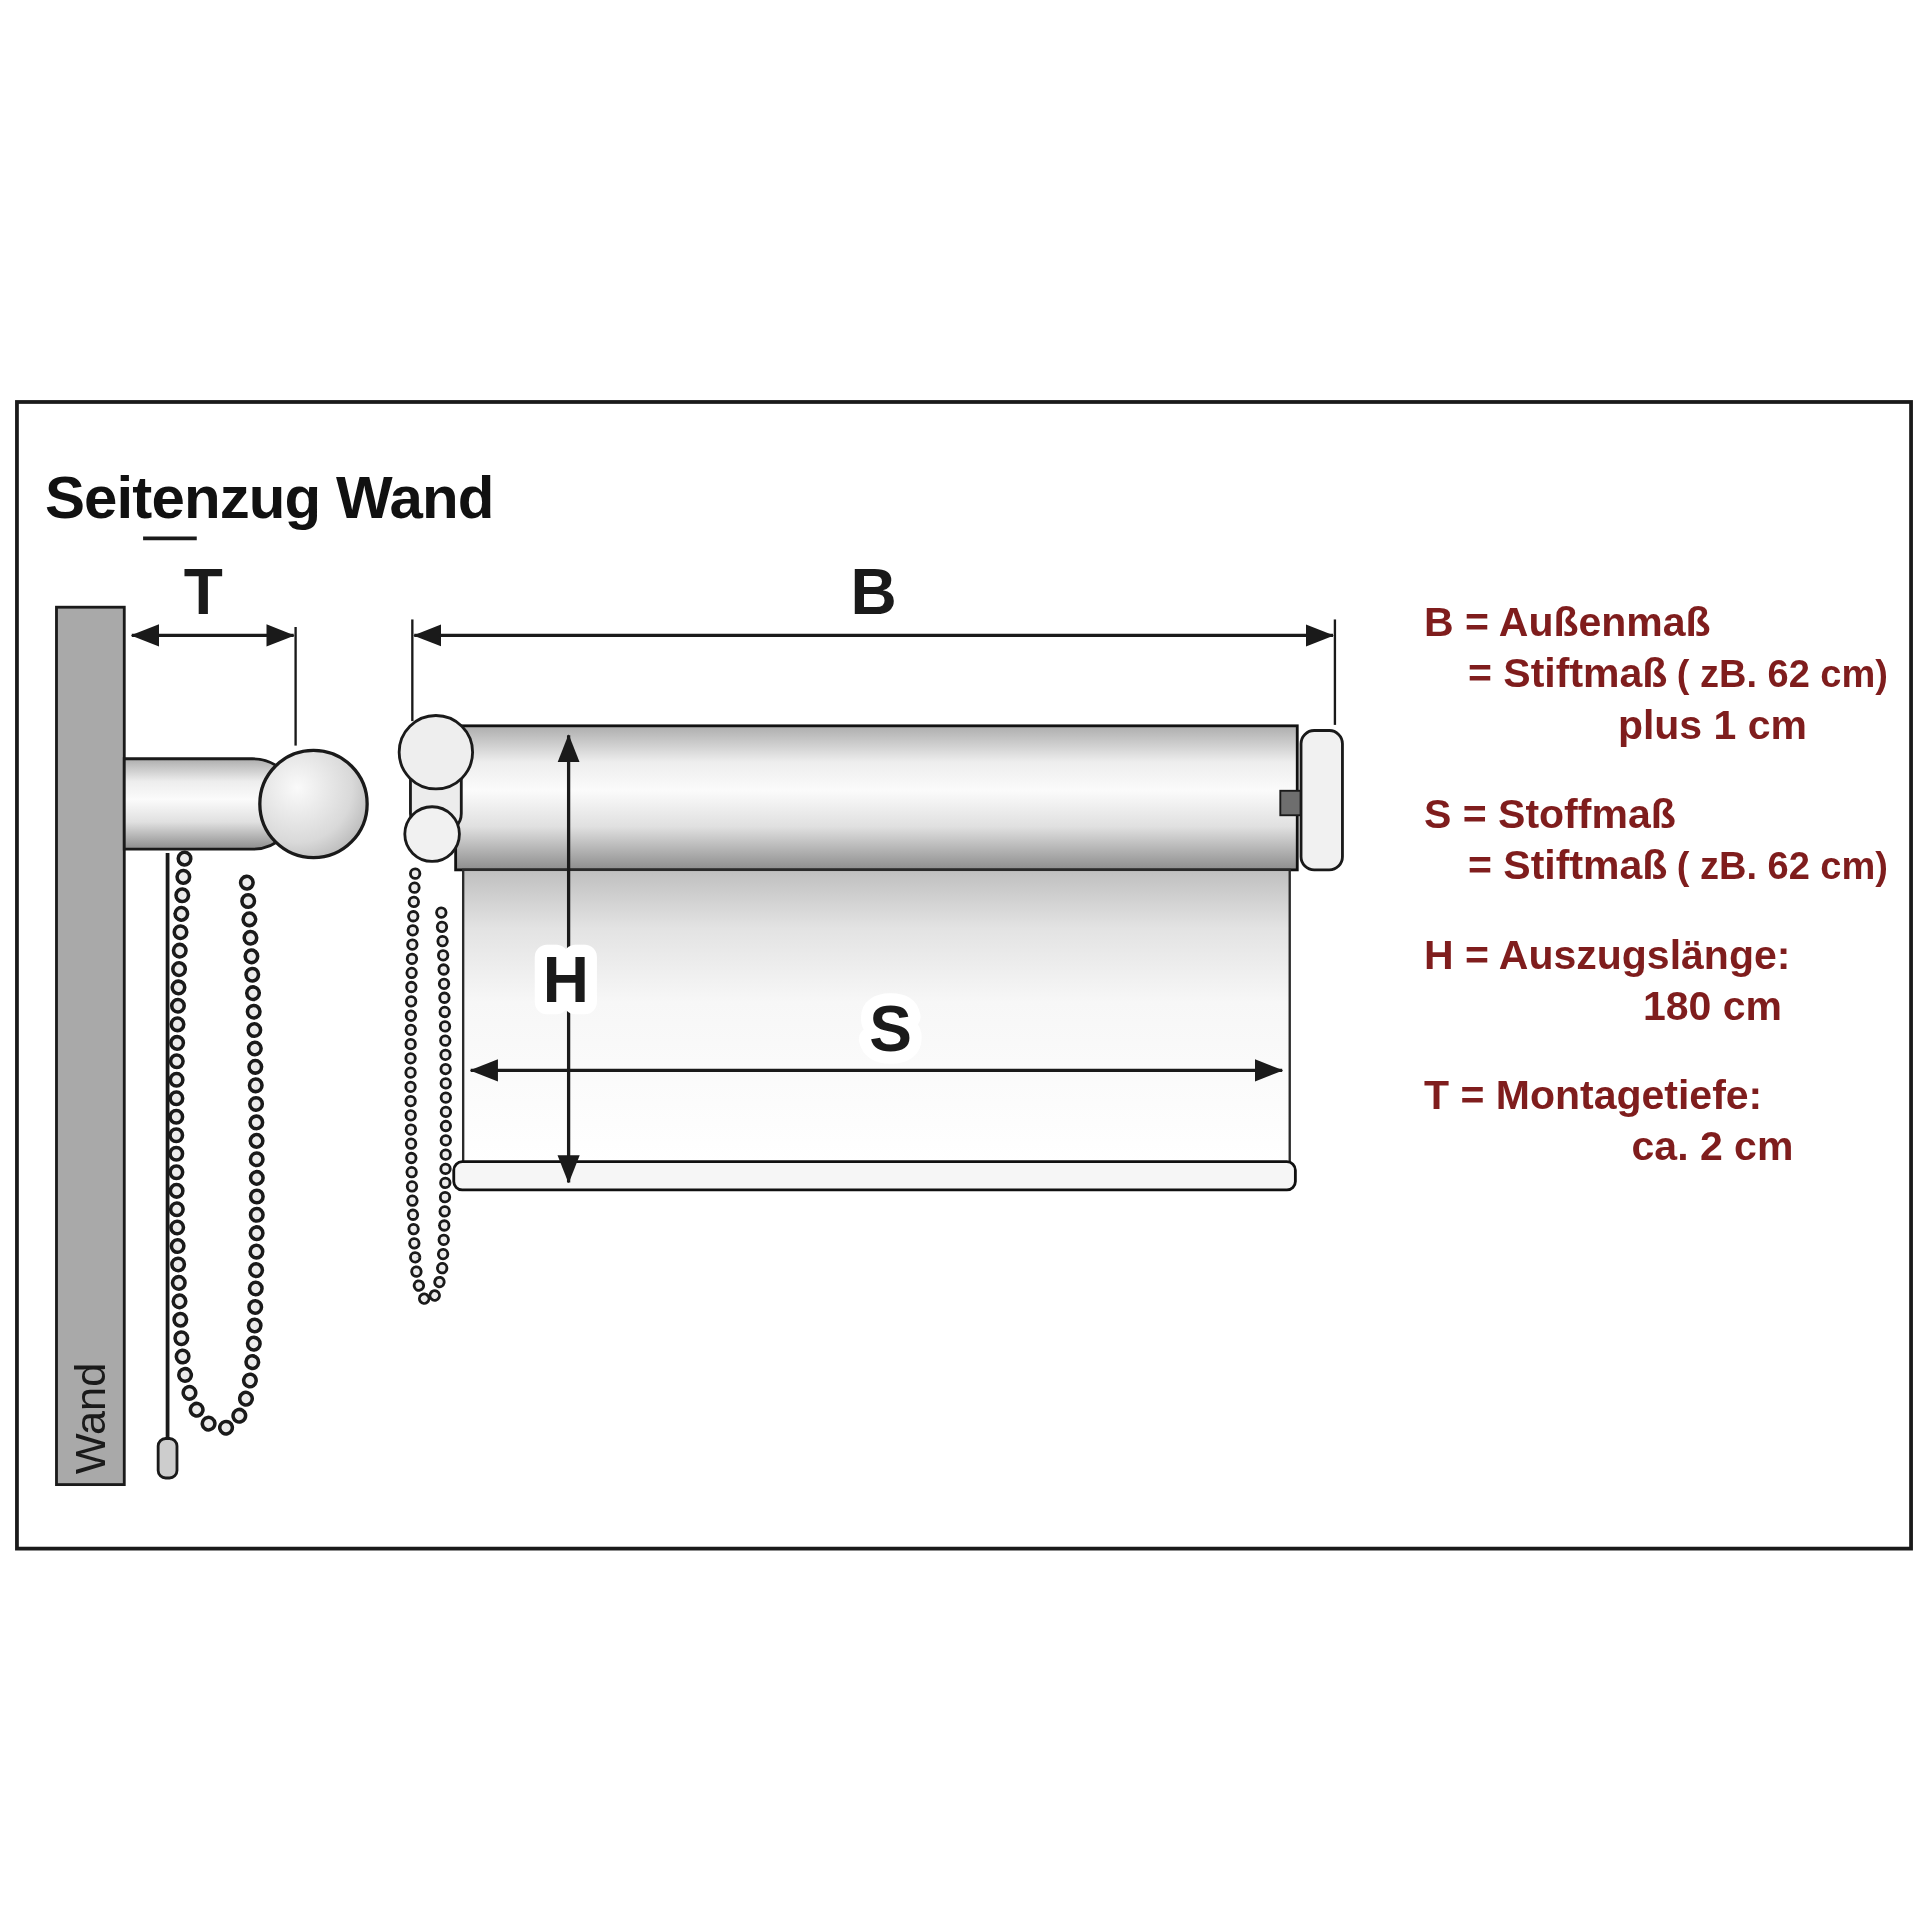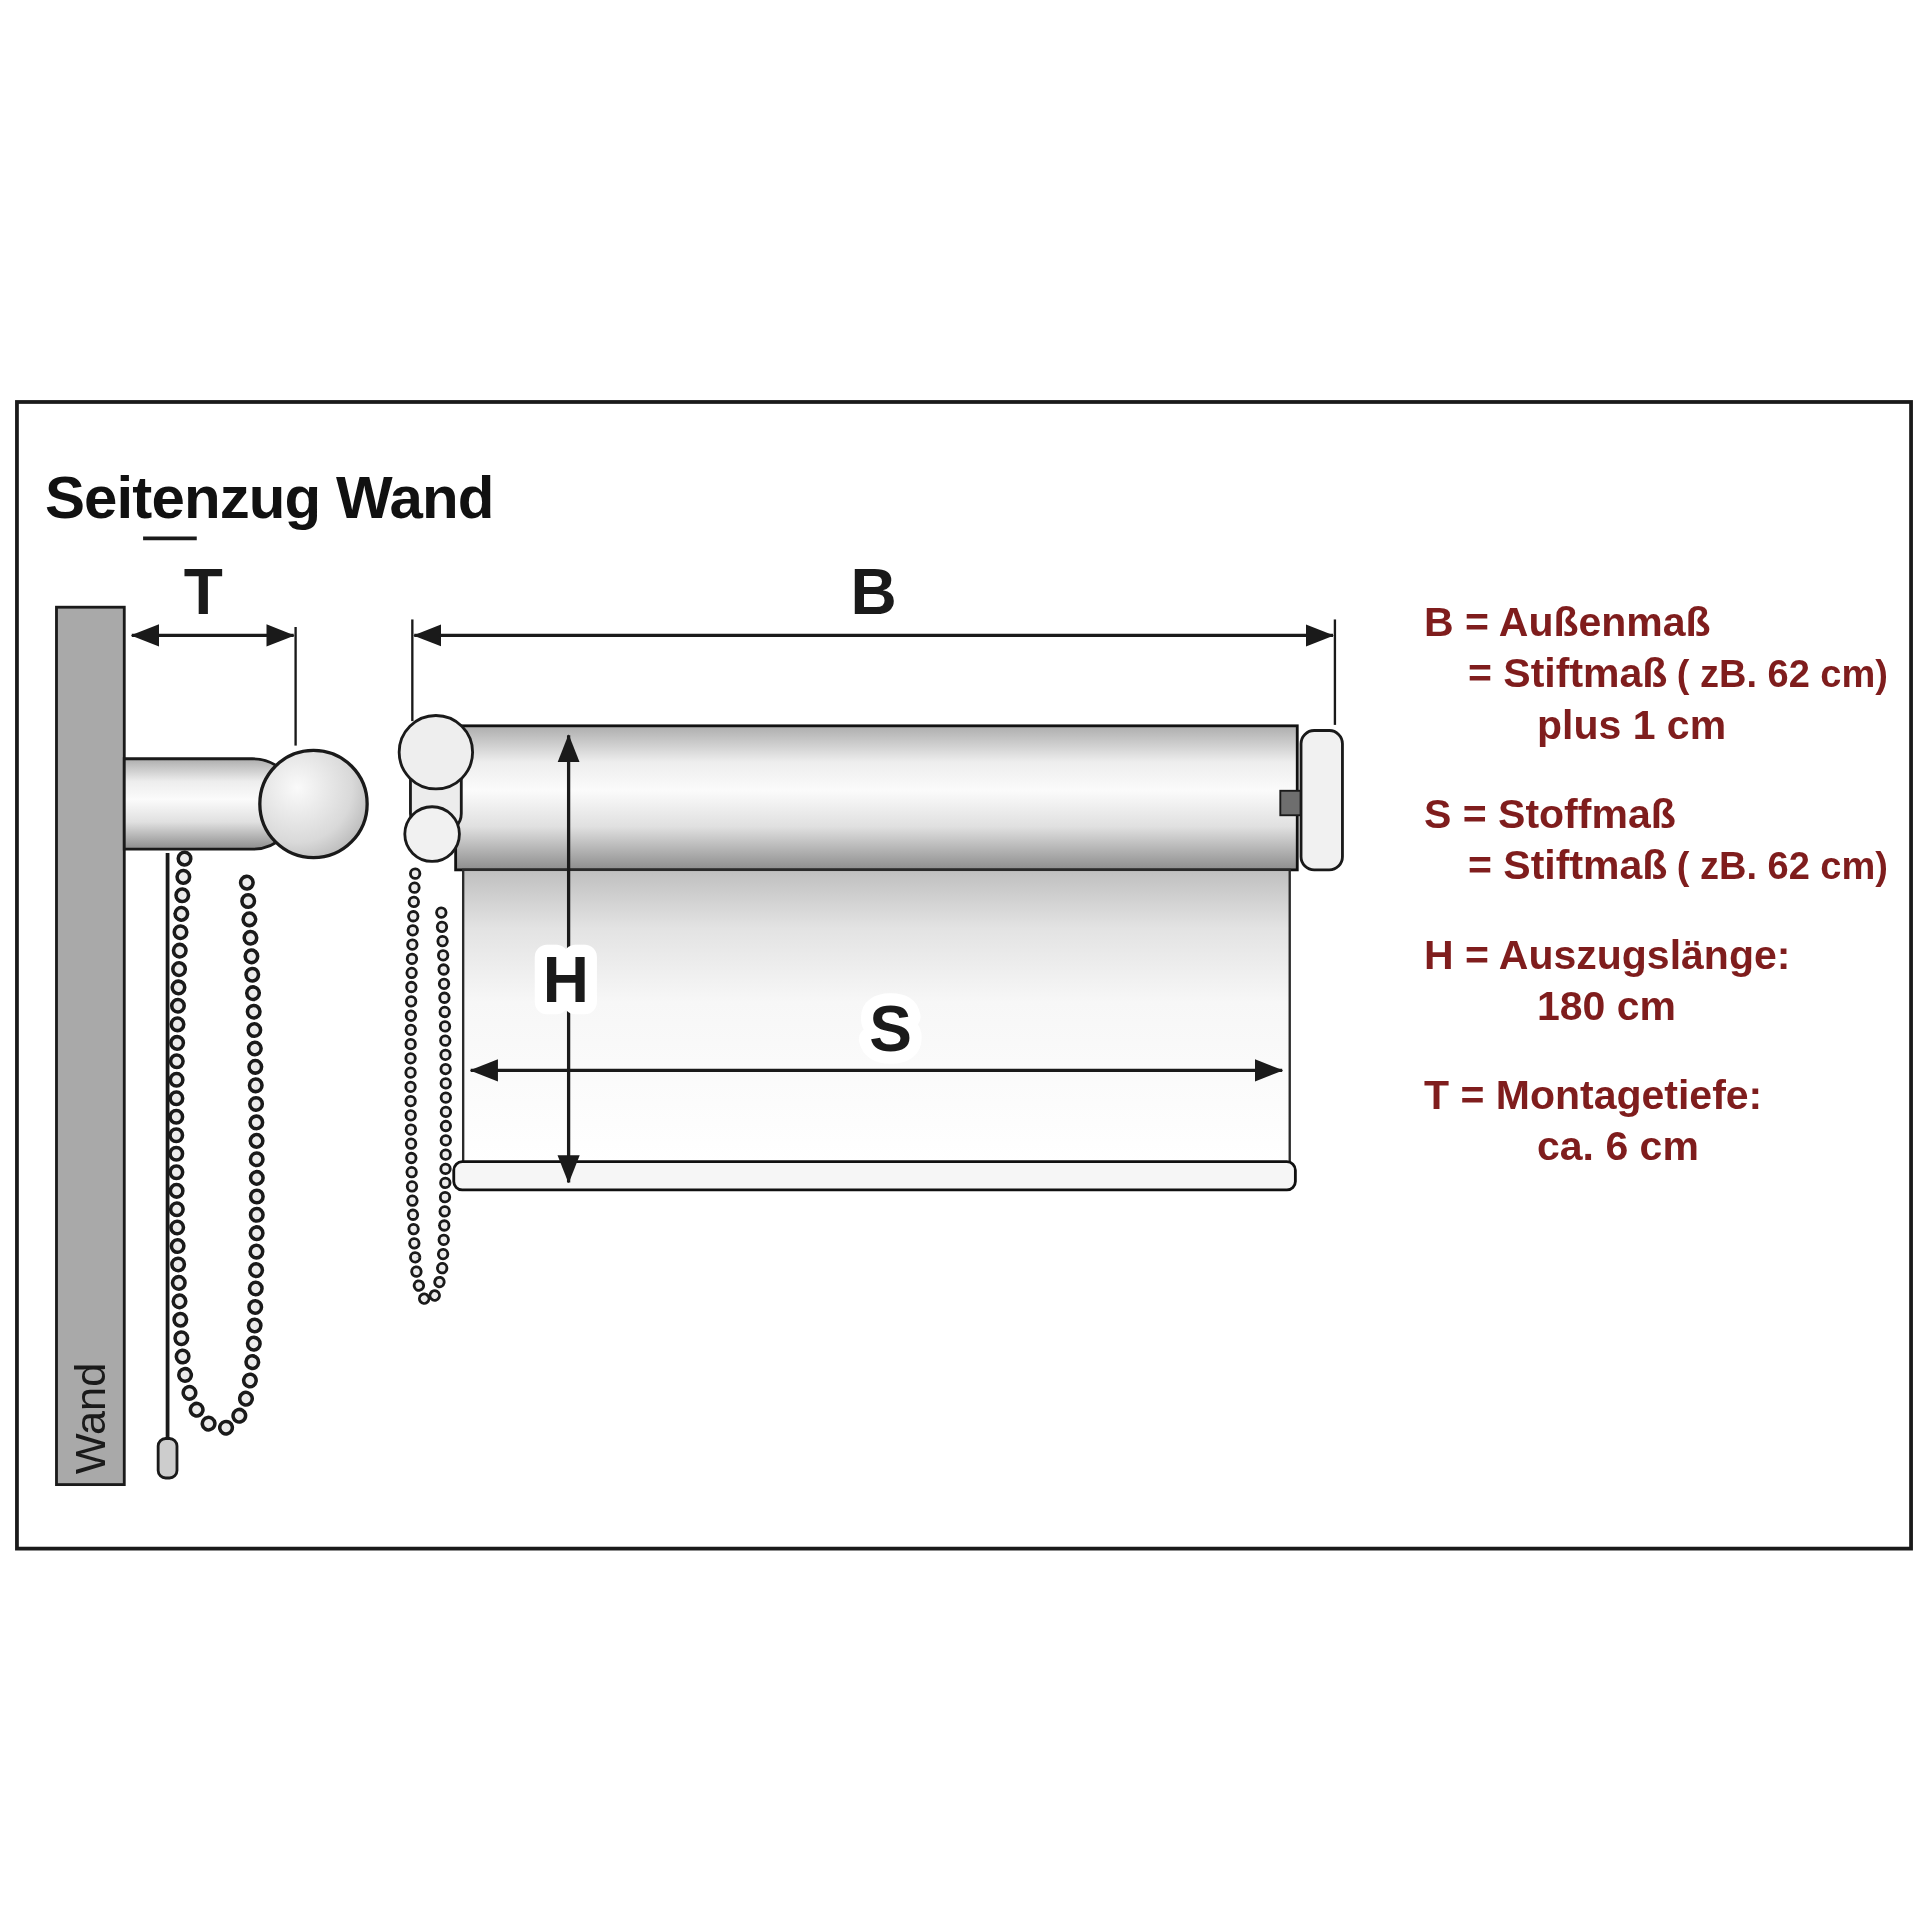--- a/index.html
+++ b/index.html
@@ -7,21 +7,21 @@
   .canvas{position:relative;width:1928px;height:1928px;background:#fff;overflow:hidden;}
   .title{position:absolute;left:45px;top:463px;font-size:60px;font-weight:700;color:#111;letter-spacing:-0.9px;}
   .diagram{position:absolute;left:0;top:0;}
   svg text{font-family:"Liberation Sans", sans-serif;}
   .dim{font-size:68px;font-weight:700;fill:#1a1a1a;text-anchor:middle;}
   .halo{paint-order:stroke;stroke:#ffffff;stroke-width:26px;stroke-linejoin:round;}
   .walltext{font-size:46px;font-weight:400;fill:#1a1a1a;}
   .legend{position:absolute;left:1424px;top:597px;font-weight:700;font-size:41px;line-height:51px;color:#7f1d1d;}
   .lg-group{margin-bottom:38px;}
   .ind1{padding-left:44px;}
-  .ind2{padding-left:113px;}
+  .ind2{padding-left:113px;text-align:center;}
   .small{font-size:38px;margin-left:9.4px;}
 </style>
 </head>
 <body>
 
 <div class="canvas">
 
   <svg class="diagram" width="1928" height="1928" viewBox="0 0 2048 2048">
     <defs>
       <marker id="arr" viewBox="0 0 28 22" markerWidth="30" markerHeight="24" refX="27" refY="11" orient="auto-start-reverse" markerUnits="userSpaceOnUse">
@@ -109,18 +109,18 @@
     <div class="lg-group">
       <div>S = Stoffmaß</div>
       <div class="ind1"><span>= Stiftmaß</span><span class="small">( zB. 62 cm)</span></div>
     </div>
     <div class="lg-group">
       <div>H = Auszugslänge:</div>
       <div class="ind2">180 cm</div>
     </div>
     <div class="lg-group">
       <div>T = Montagetiefe:</div>
-      <div class="ind2">ca. 6 cm</div>
+      <div class="ind2">ca. 2 cm</div>
     </div>
   </div>
 
 </div>
 
 
 </body></html>

